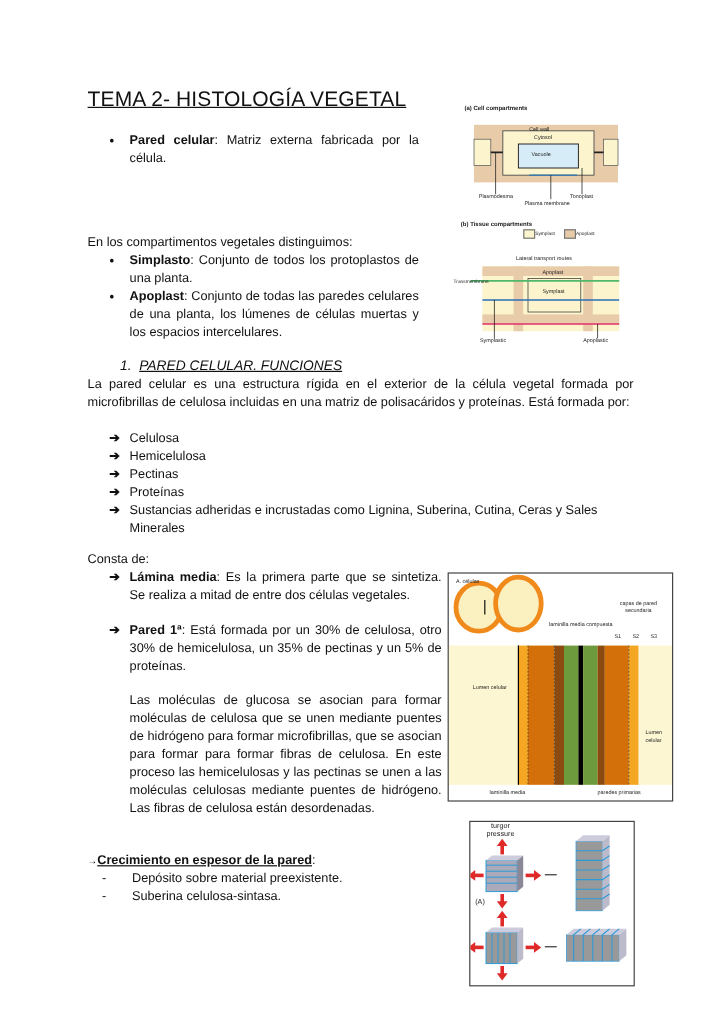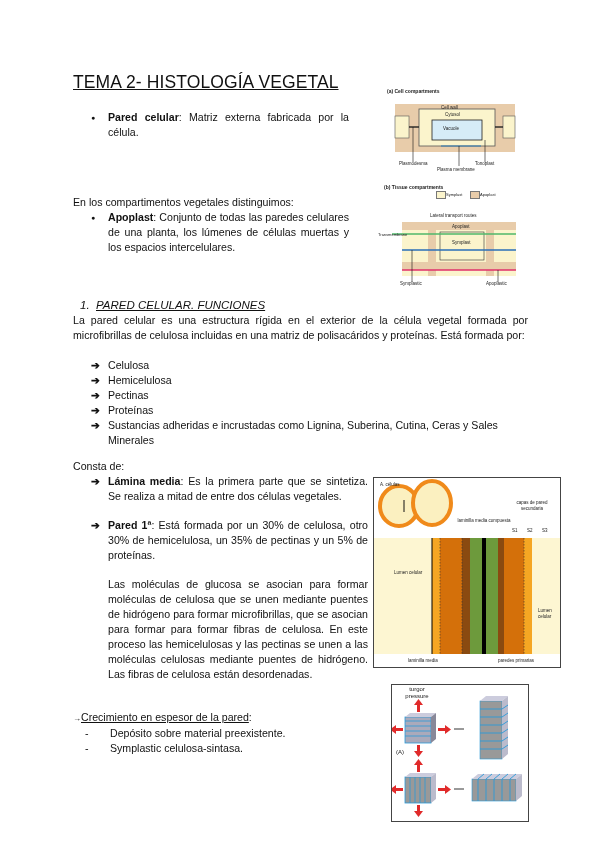--- a/index.html
+++ b/index.html
@@ -13,43 +13,44 @@
   b { font-weight:bold;margin-top:40px; }
   ul.dots { list-style:none; margin:0; padding:0; }
   ul.dots li { position:relative; padding-left:17px; }
   ul.dots li::before { content:"●"; position:absolute; left:0; top:0; font-size:7px; }
   ul.arrows { list-style:none; margin:0; padding:0; }
   ul.arrows li { position:relative; padding-left:17px; }
   .arrow { position:absolute; left:0; top:0; font-weight:bold; }
   ul.dash { list-style:none; margin:0; padding:0; }
   ul.dash li { position:relative; padding-left:27px; }
   ul.dash li::before { content:"-"; position:absolute; left:2px; }
-  .u { text-decoration:underline; }
+  .u { text-decoration:underline;font-weight:bold; }
   .sec { font-style:italic; text-decoration:underline; }
   .fig-label { font-size:5px; line-height:6px; color:#222; }
 </style>
 </head>
 <body>
 
 <h1>TEMA 2- HISTOLOGÍA VEGETAL</h1>
 
 <div class="abs" style="left:73px; top:110px; width:276px;">
   <ul class="dots" style="margin-left:18px;">
     <li class="justify"><b>Pared celular</b><span>: Matriz externa fabricada por la célula.</span></li>
   </ul>
 </div>
 
 <div class="abs" style="left:73px; top:195px; width:276px;">
   <p>En los compartimentos vegetales distinguimos:</p>
   <ul class="dots" style="margin-left:18px;">
+    <li class="justify"><b>Simplasto</b><span>: Conjunto de todos los protoplastos de una planta.</span></li>
     <li class="justify"><b>Apoplast</b><span>: Conjunto de todas las paredes celulares de una planta, los lúmenes de células muertas y los espacios intercelulares.</span></li>
   </ul>
 </div>
 
-<div class="abs" style="left:80px; top:298px; font-size:11.5px;">
+<div class="abs" style="left:100px; top:298px; font-size:11.5px;">
   <span style="font-style:italic;">1.</span>&nbsp;&nbsp;<span class="sec">PARED CELULAR. FUNCIONES</span>
 </div>
 
 <div class="abs justify" style="left:73px; top:313px; width:455px;">La pared celular es una estructura rígida en el exterior de la célula vegetal formada por microfibrillas de celulosa incluidas en una matriz de polisacáridos y proteínas. Está formada por:</div>
 
 <div class="abs" style="left:91px; top:358px; width:437px;">
   <ul class="arrows">
     <li><span class="arrow">➔</span><span>Celulosa</span></li>
     <li><span class="arrow">➔</span><span>Hemicelulosa</span></li>
     <li><span class="arrow">➔</span><span>Pectinas</span></li>
@@ -65,21 +66,21 @@
     <li class="justify"><span class="arrow">➔</span><b>Lámina media</b><span>: Es la primera parte que se sintetiza. Se realiza a mitad de entre dos células vegetales.</span></li>
     <li class="justify" style="margin-top:14px;"><span class="arrow">➔</span><b>Pared 1ª</b><span>: Está formada por un 30% de celulosa, otro 30% de hemicelulosa, un 35% de pectinas y un 5% de proteínas.</span></li>
   </ul>
   <p class="justify" style="padding-left:17px; margin-top:14px;">Las moléculas de glucosa se asocian para formar moléculas de celulosa que se unen mediante puentes de hidrógeno para formar microfibrillas, que se asocian para formar para formar fibras de celulosa. En este proceso las hemicelulosas y las pectinas se unen a las moléculas celulosas mediante puentes de hidrógeno. Las fibras de celulosa están desordenadas.</p>
 </div>
 
 <div class="abs" style="left:73px; top:710px; width:290px;">
   <p><span style="font-size:8px;">→</span><span class="u">Crecimiento en espesor de la pared</span><span>:</span></p>
   <ul class="dash" style="margin-left:10px;">
     <li>Depósito sobre material preexistente.</li>
-    <li>Symplastic celulosa-sintasa.</li>
+    <li>Suberina celulosa-sintasa.</li>
   </ul>
 </div>
 
 <div class="abs" style="left:385px; top:88px; width:140px; height:88px;">
   <div class="fig-label abs" style="left:2px; top:0; font-weight:bold;">(a) Cell compartments</div>
   <svg class="abs" style="left:0; top:8px;" width="140" height="80" viewBox="0 0 140 80">
     <rect x="10" y="8" width="120" height="48" fill="#e8ccaa"></rect>
     <rect x="10" y="20" width="14" height="22" fill="#fbf4cc" stroke="#555" stroke-width="0.6"></rect>
     <rect x="118" y="20" width="12" height="22" fill="#fbf4cc" stroke="#555" stroke-width="0.6"></rect>
     <rect x="34" y="13" width="76" height="37" fill="#fbf4cc" stroke="#555" stroke-width="0.8"></rect>

